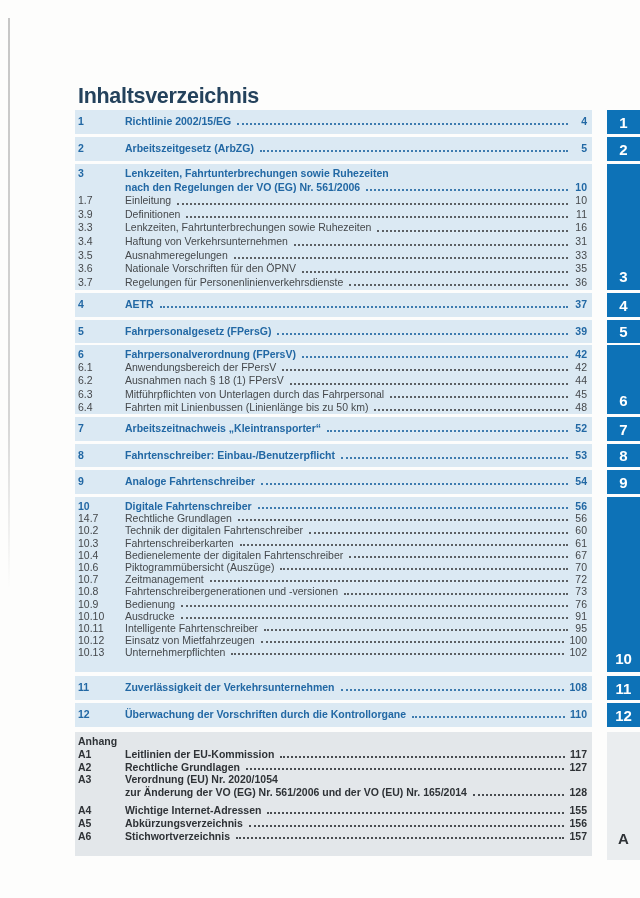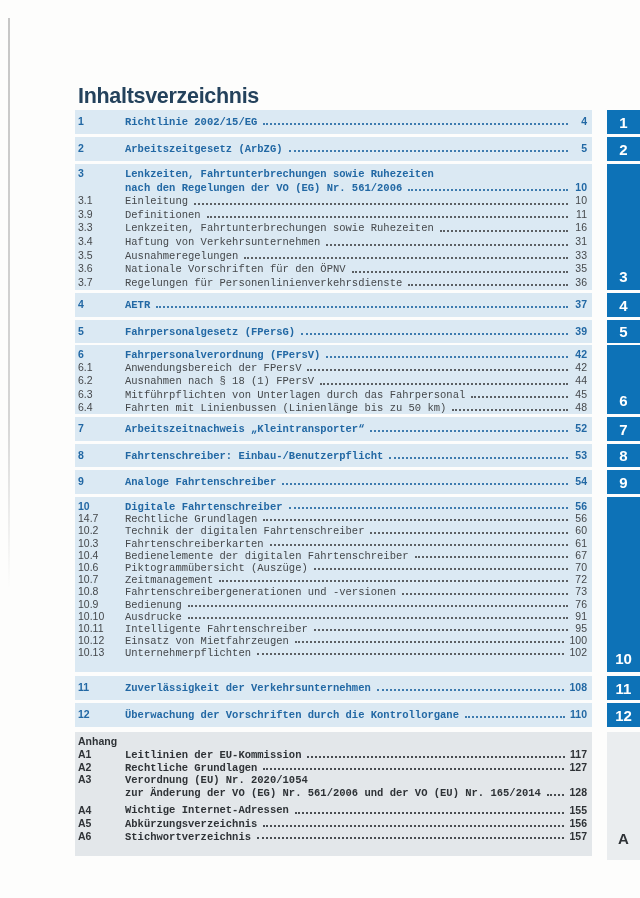--- a/index.html
+++ b/index.html
@@ -25,21 +25,21 @@
   }
   .band.blue { background:var(--band-blue,#dbe9f3); }
   .band.gray { background:var(--band-gray,#e3e7ea); }
   .band.tall { padding-top:3px; }
   .row {
     display:flex; align-items:baseline;
     height:var(--rh,14px); line-height:var(--rh,14px);
     font-size:10.5px; white-space:nowrap;
   }
   .row .num   { flex:none; width:47px; }
-  .row .label { flex:none;font-family:Liberation Mono, monospace; }
+  .row .label { flex:none; }
   .row .page  { flex:none; min-width:14px; text-align:right; margin-left:2px; }
   .row.main  { color:var(--section-blue,#2268a4); font-weight:700; }
   .row.sub   { color:var(--sub-text,#45484b); font-weight:400; }
   .row.annex { color:var(--anhang-text,#2e3236); font-weight:700; }
   .row.gap   { margin-top:5px;align-items:center; }
   .leader {
     flex:1; align-self:flex-end; min-width:12px;
     margin:0 3px 3px 6px;
     border-bottom:2px dotted currentColor; opacity:.85;
   }
@@ -81,21 +81,21 @@
           <span class="num">3</span>
           <span class="label">Lenkzeiten, Fahrtunterbrechungen sowie Ruhezeiten</span>
         </div>
         <div class="row main">
           <span class="num"></span>
           <span class="label">nach den Regelungen der VO (EG) Nr. 561/2006</span>
           <span class="leader"></span>
           <span class="page">10</span>
         </div>
         <div class="row sub">
-          <span class="num">3.1</span>
+          <span class="num">1.7</span>
           <span class="label">Einleitung</span>
           <span class="leader"></span>
           <span class="page">10</span>
         </div>
         <div class="row sub">
           <span class="num">3.9</span>
           <span class="label">Definitionen</span>
           <span class="leader"></span>
           <span class="page">11</span>
         </div>

